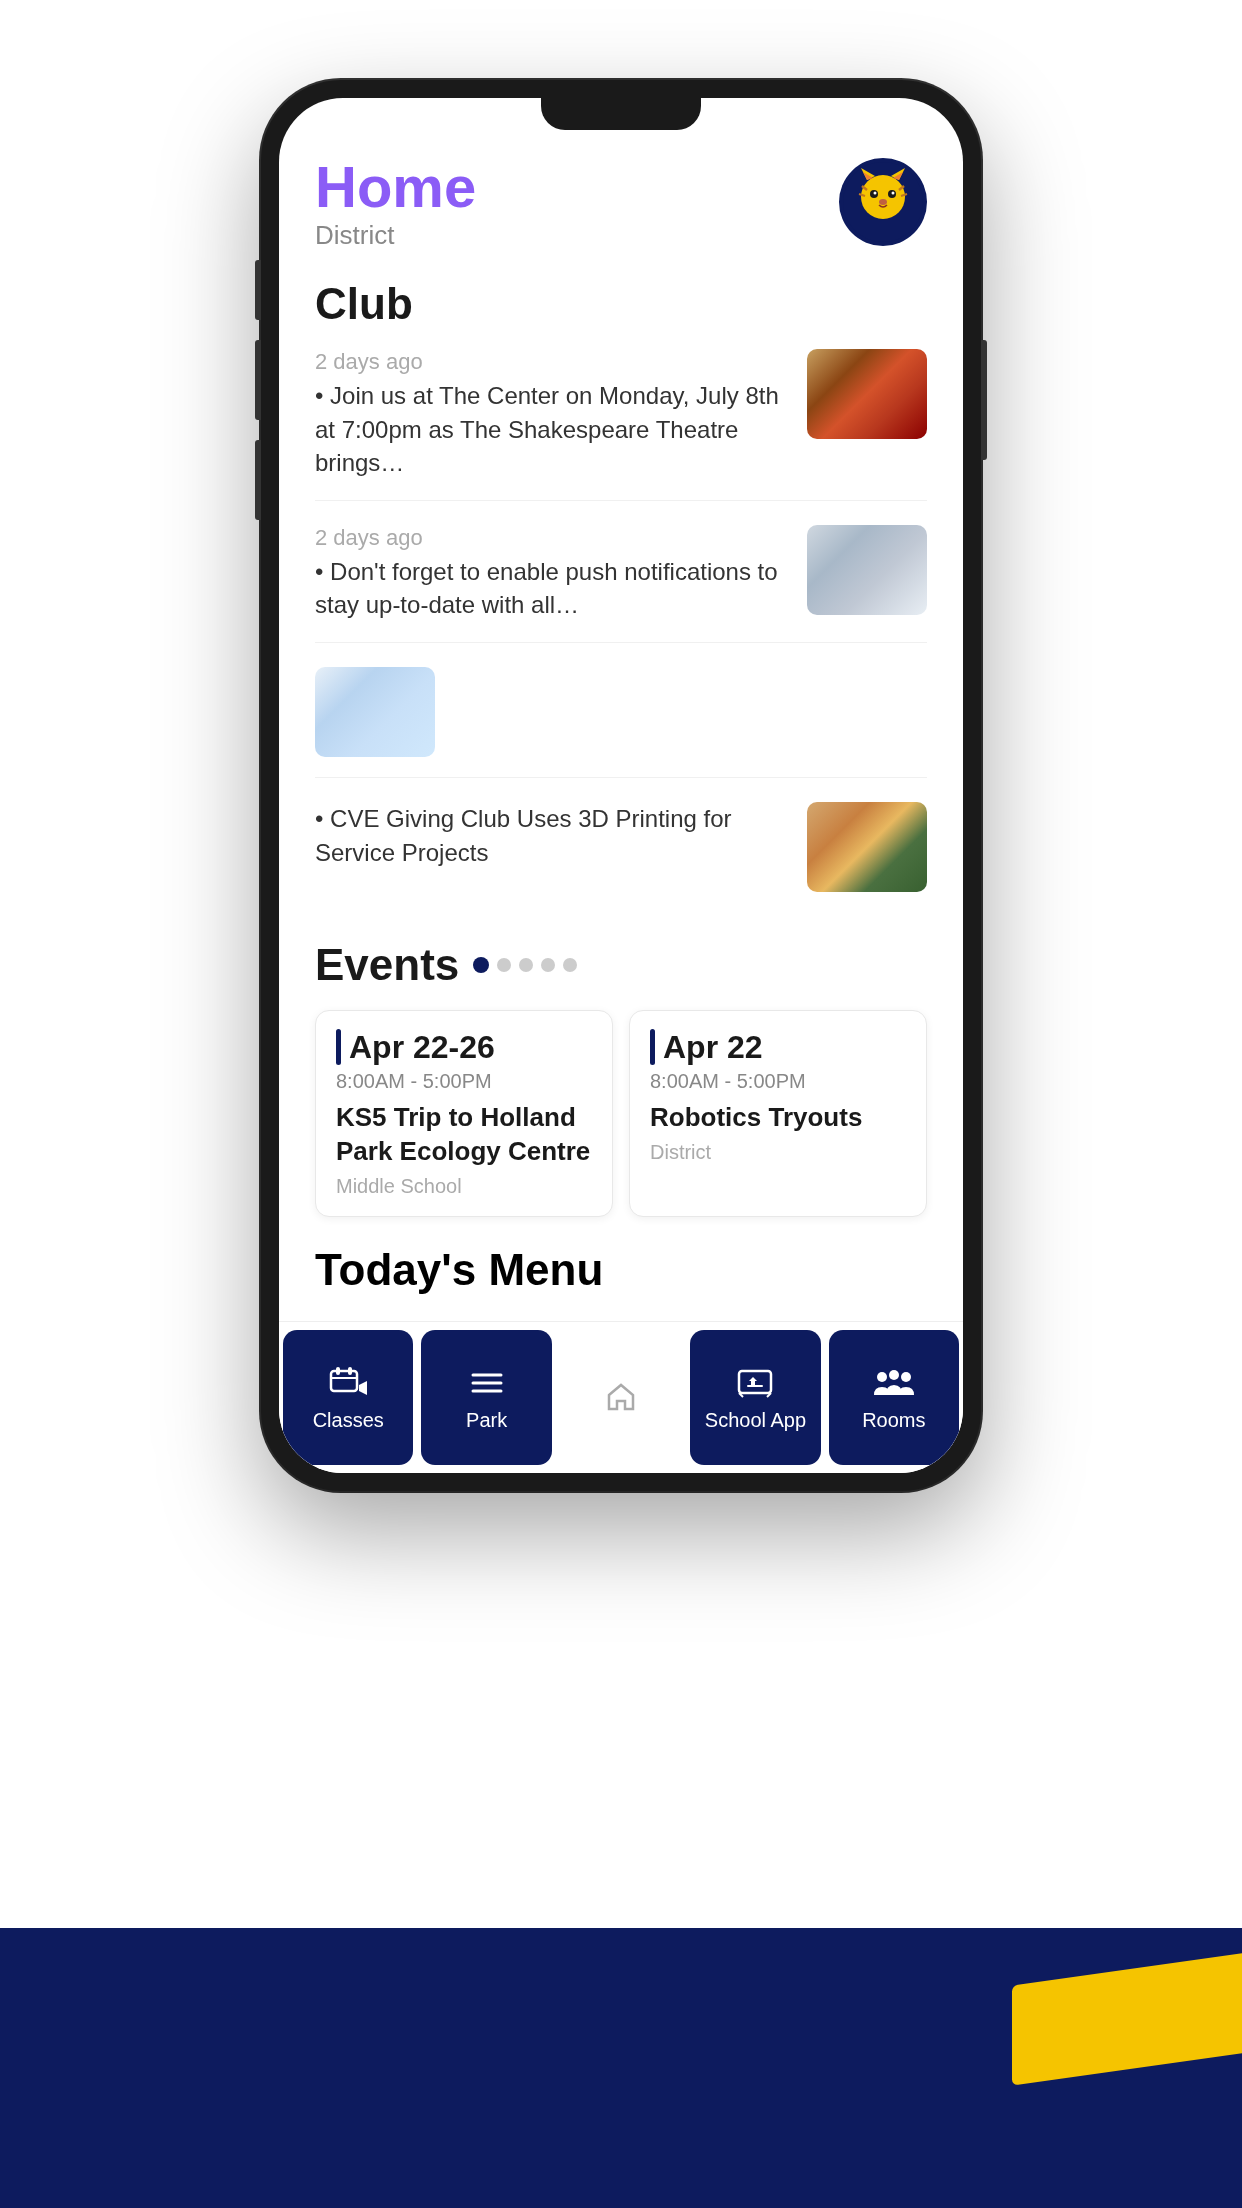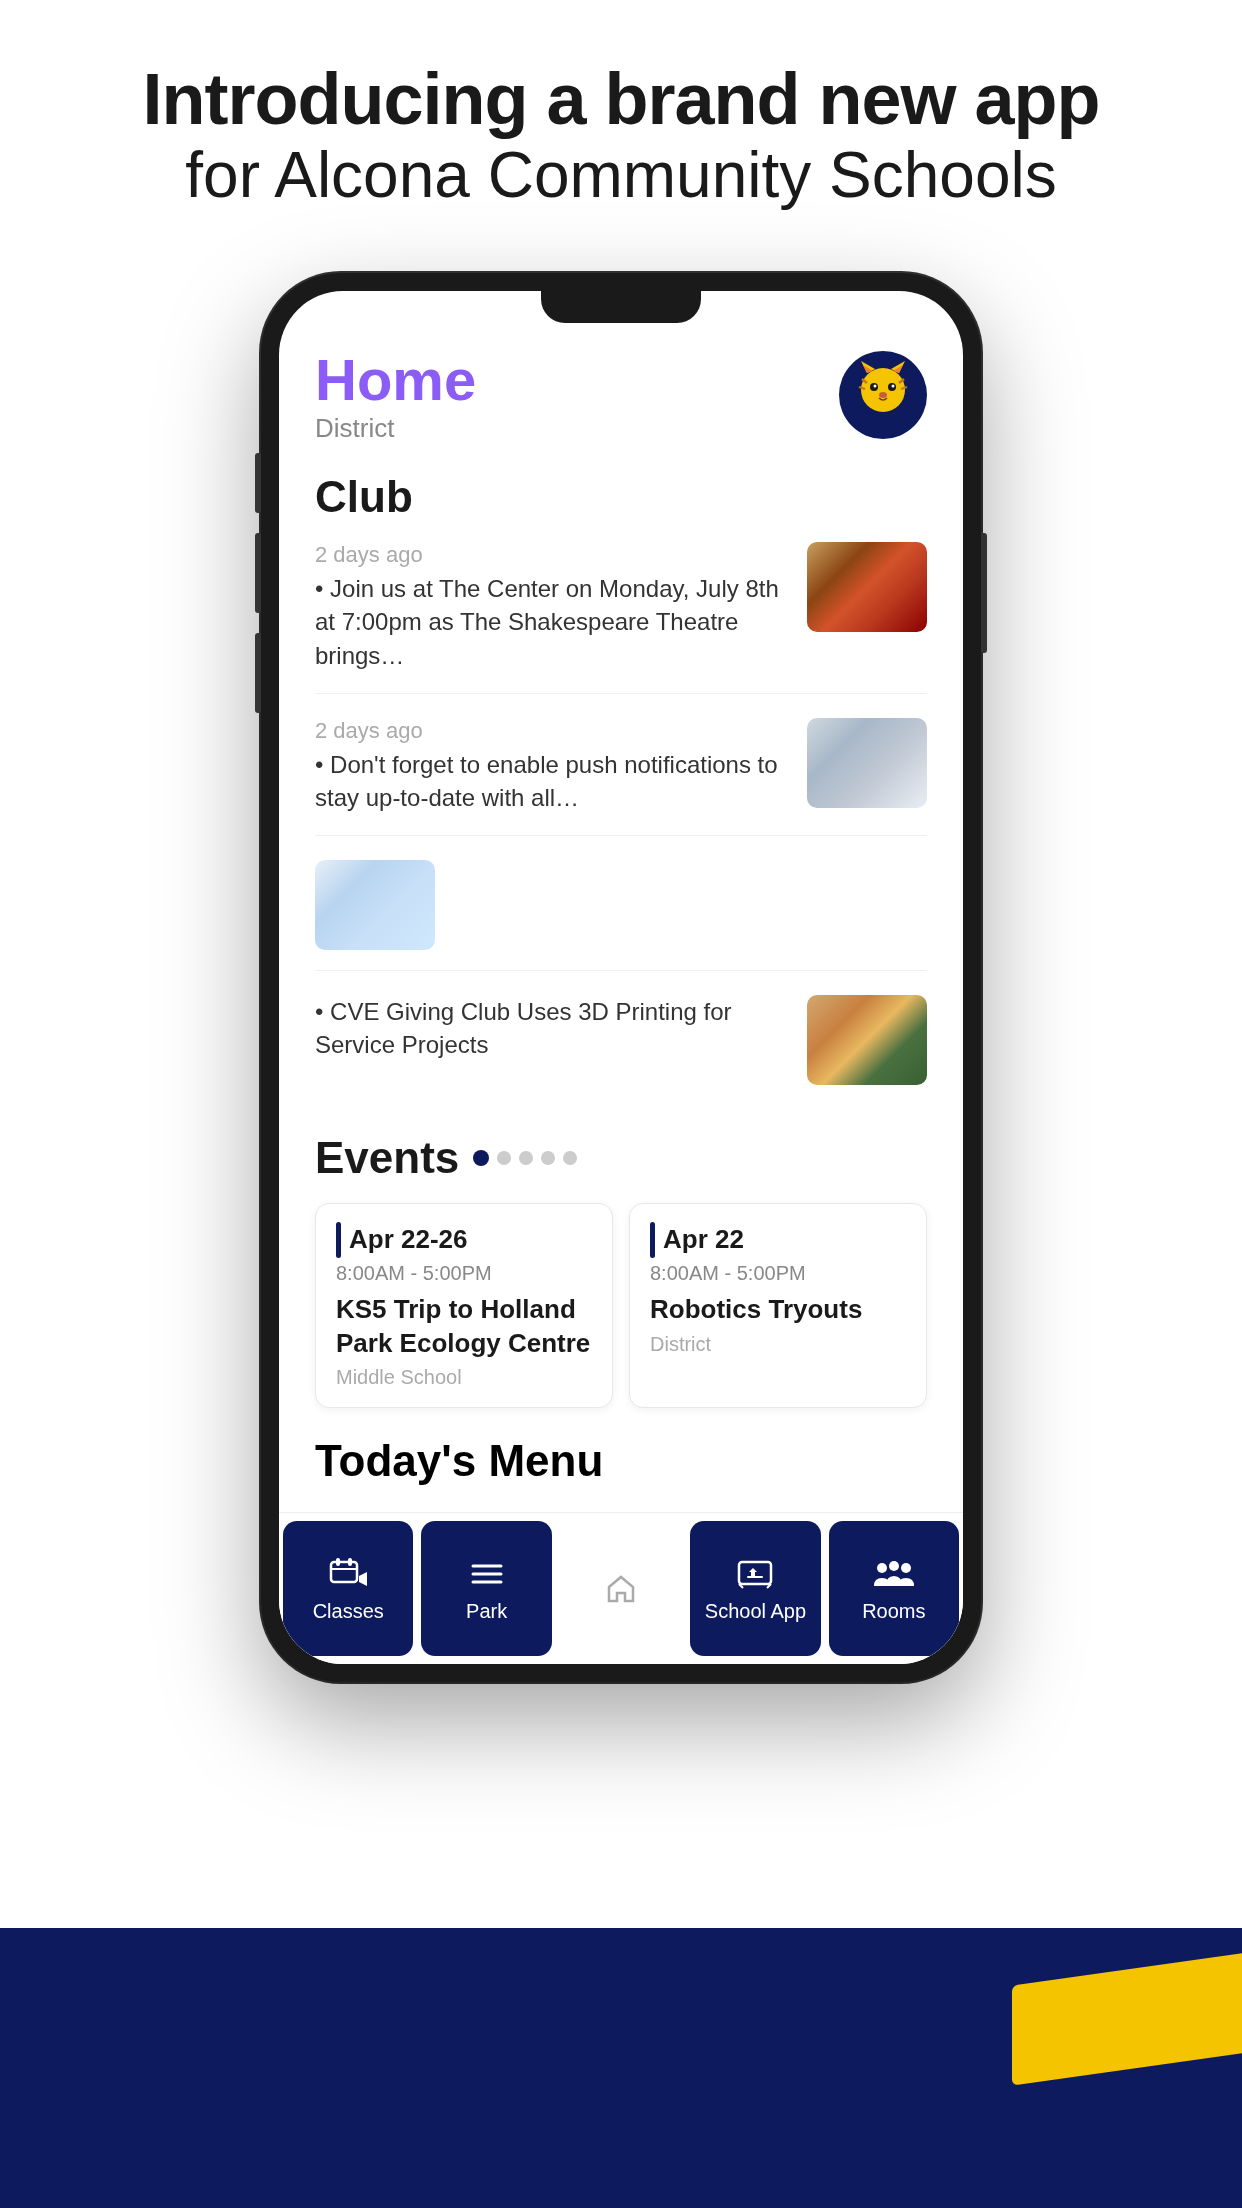--- a/index.html
+++ b/index.html
@@ -257,21 +257,21 @@
     .event-card {
       flex: 1;
       border: 1px solid #e8e8e8;
       border-radius: 14px;
       padding: 18px 20px;
       background: #fff;
       box-shadow: 0 2px 8px rgba(0,0,0,0.06);
     }
 
     .event-date {
-      font-size: 26px;
+      font-size: 32px;
       font-weight: 800;
       color: #1a1a1a;
       margin-bottom: 4px;
       display: flex;
       align-items: center;
       gap: 8px;
     }
 
     .event-bar {
       width: 5px;
@@ -379,24 +379,20 @@
       border-radius: 6px;
     }
   </style>
 </head>
 <body>
 
 <div class="bg-main"></div>
 
 <div class="page-content">
 
-  <div class="header-section">
-    <div class="headline">Introducing a brand new app</div>
-    <div class="subheadline">for Alcona Community Schools</div>
-  </div>
 
   <div class="phone-wrapper">
     <div class="phone-outer">
 
       <div class="phone-notch"></div>
 
       <div class="phone-side-btn-left"></div>
       <div class="phone-side-btn-left2"></div>
       <div class="phone-side-btn-left3"></div>
       <div class="phone-side-btn-right"></div>

